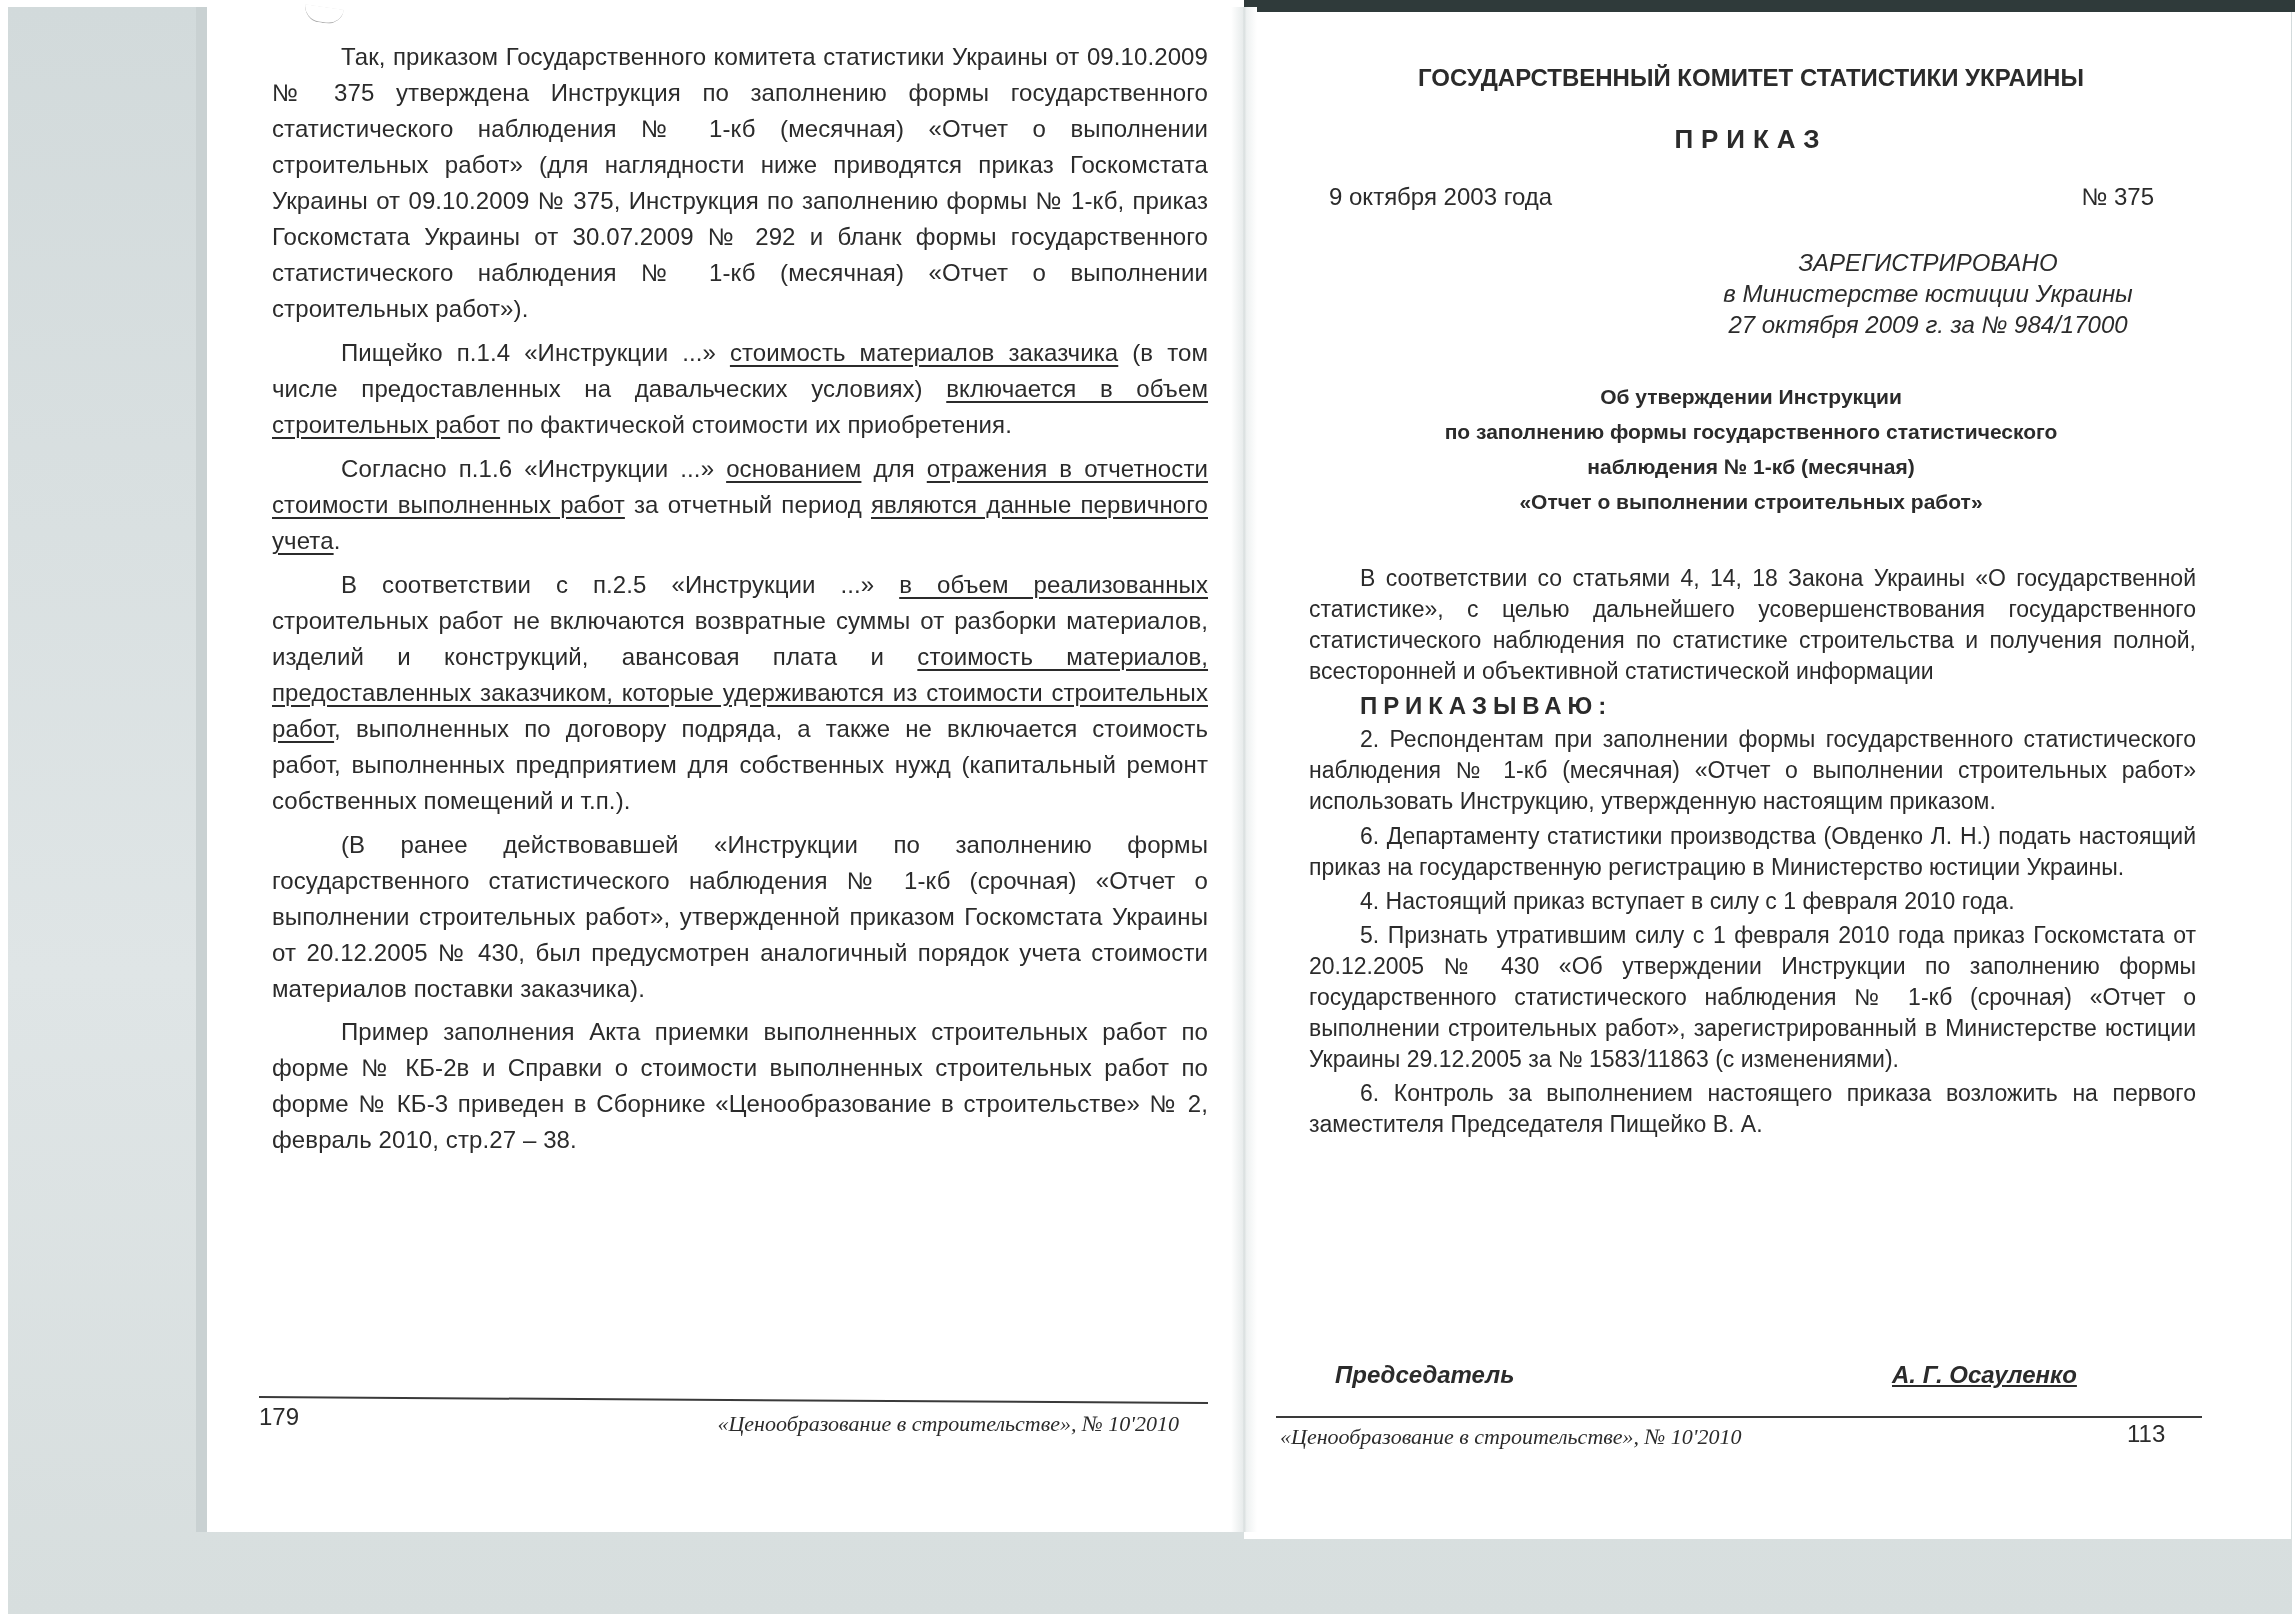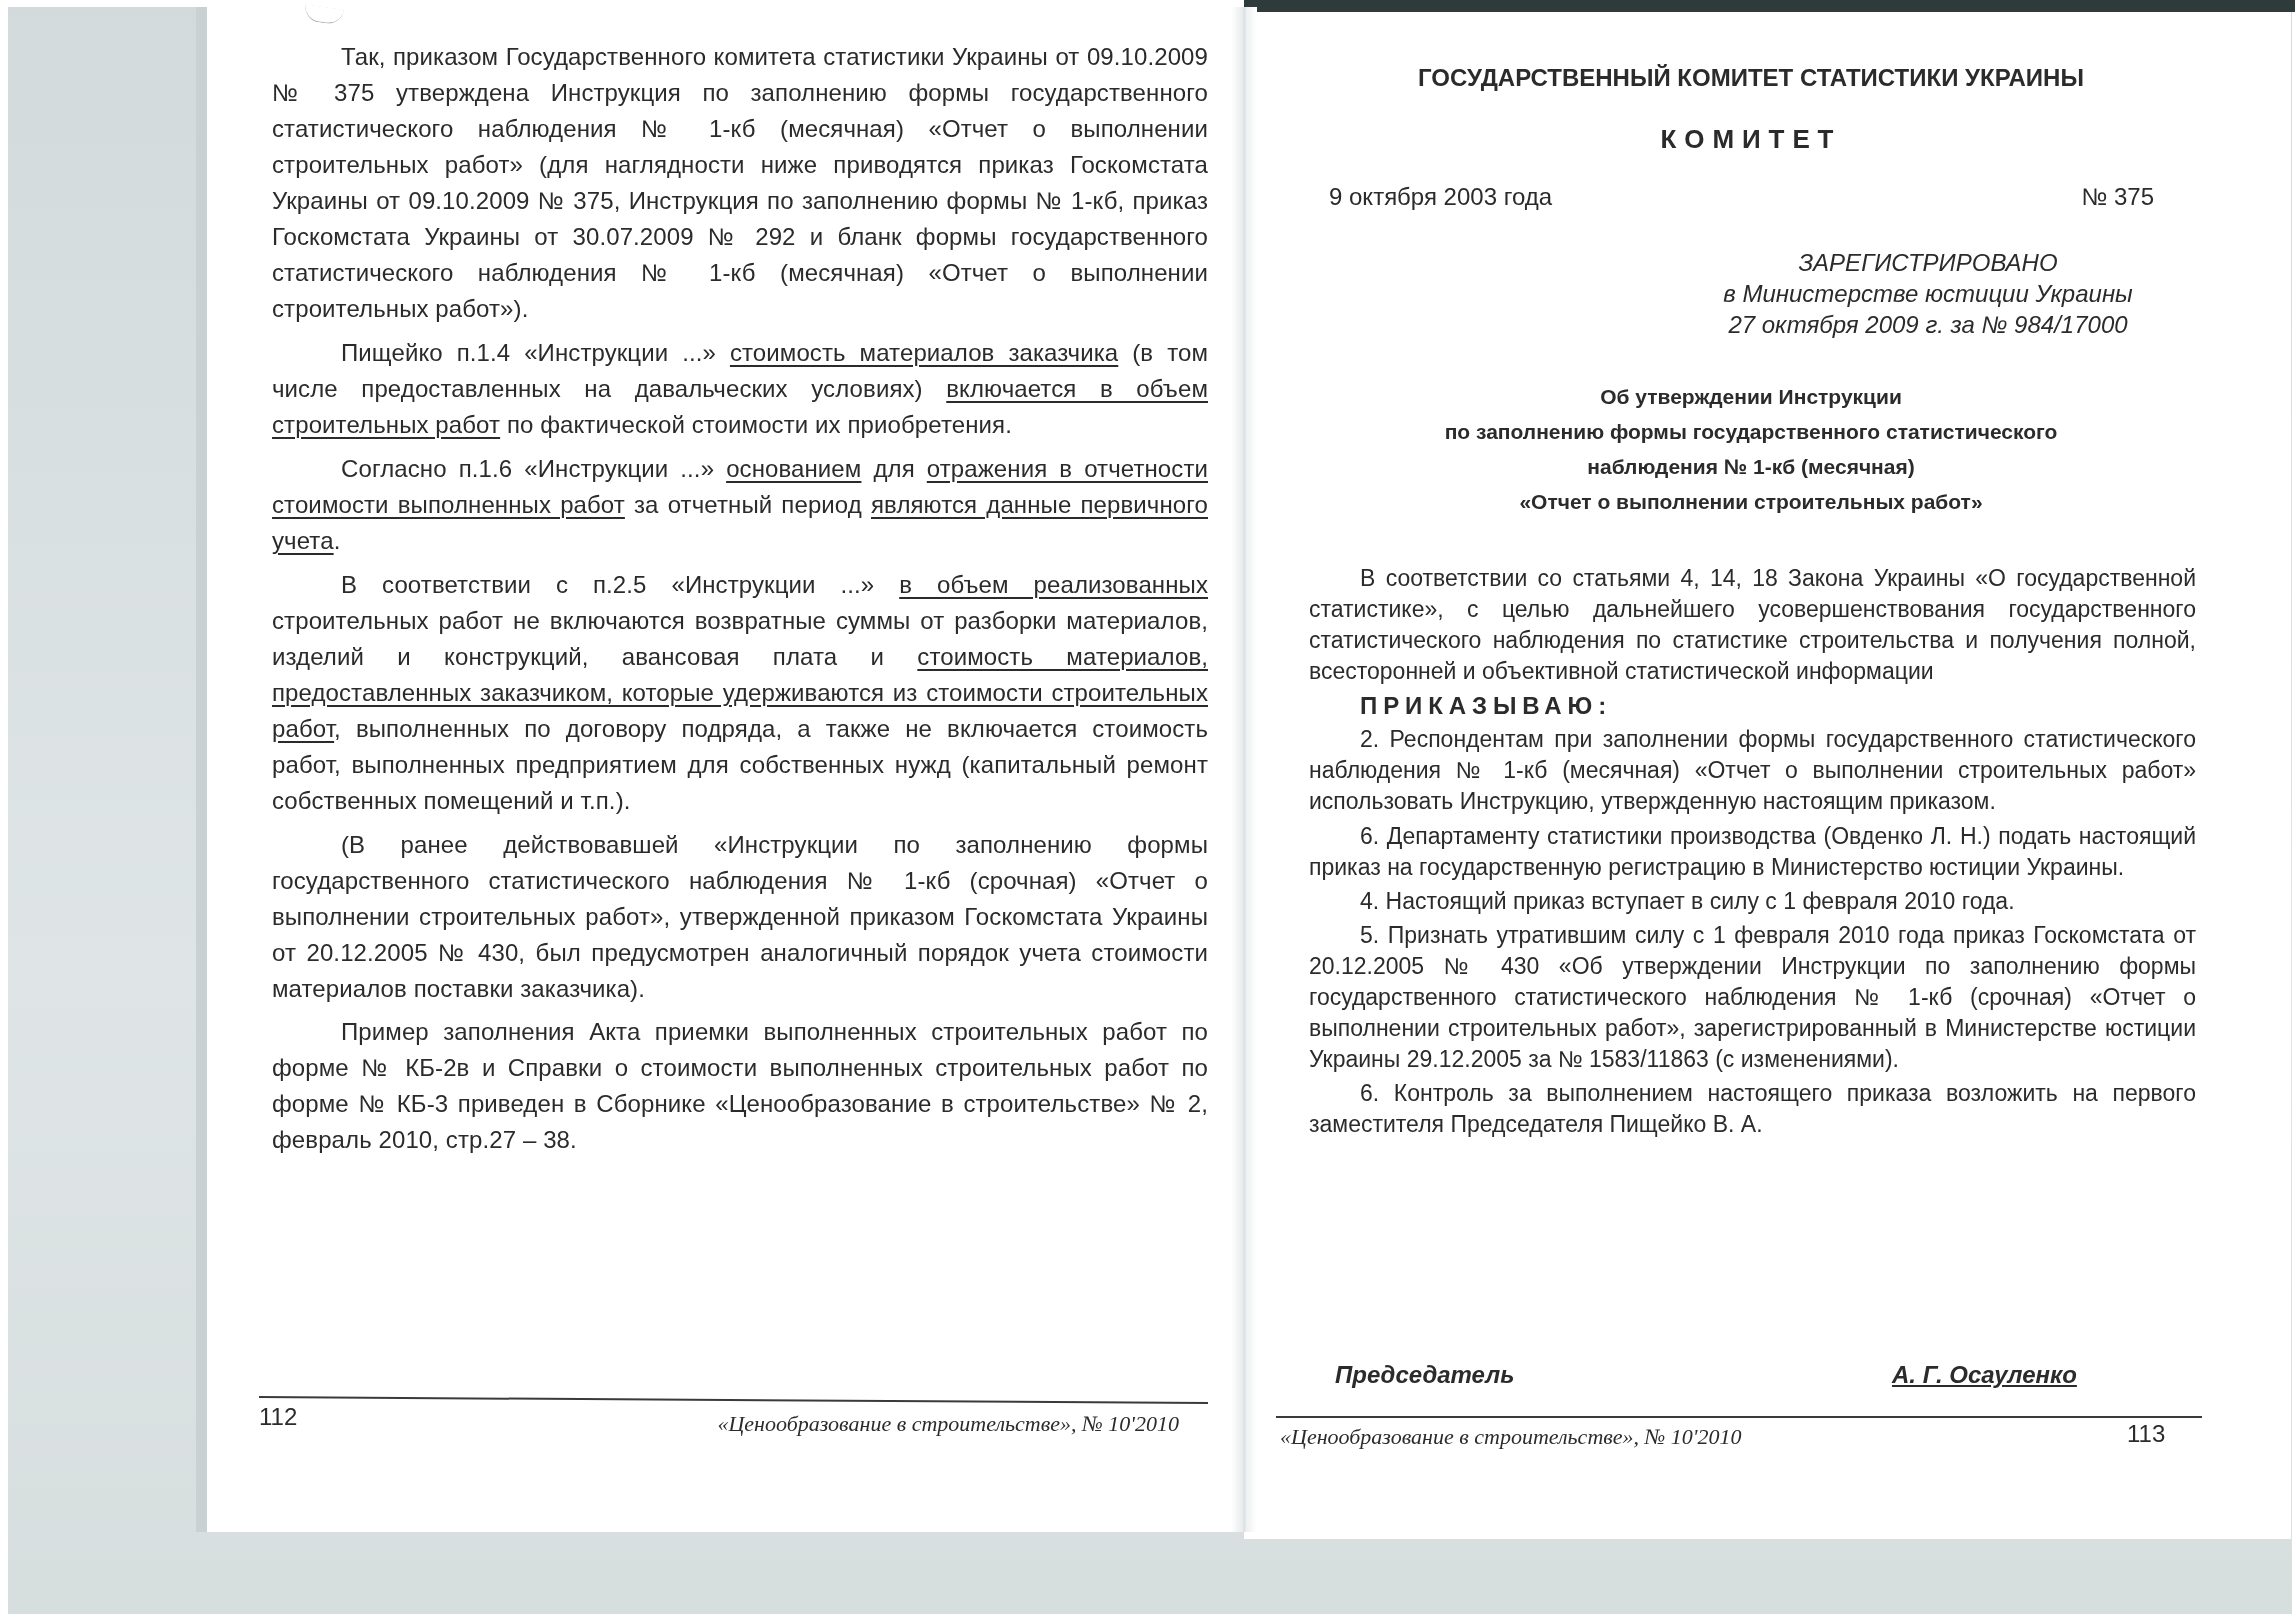--- a/index.html
+++ b/index.html
@@ -75,26 +75,26 @@
 <div class="lcol" id="lcol">
     <p><span>Так, приказом Государственного комитета статистики Украины от 09.10.2009 № 375 утверждена Инструкция по заполнению формы государственного статистического наблюдения № 1-кб (месячная) «Отчет о выполнении строительных работ» (для наглядности ниже приводятся приказ Госкомстата Украины от 09.10.2009 № 375, Инструкция по заполнению формы № 1-кб, приказ Госкомстата Украины от 30.07.2009 № 292 и бланк формы государственного статистического наблюдения № 1-кб (месячная) «Отчет о выполнении строительных работ»).</span></p>
     <p><span>Пищейко п.1.4 «Инструкции ...» </span><span class="u">стоимость материалов заказчика</span><span> (в том числе предоставленных на давальческих условиях) </span><span class="u">включается в объем строительных работ</span><span> по фактической стоимости их приобретения.</span></p>
     <p><span>Согласно п.1.6 «Инструкции ...» </span><span class="u">основанием</span><span> для </span><span class="u">отражения в отчетности стоимости выполненных работ</span><span> за отчетный период </span><span class="u">являются данные первичного учета</span><span>.</span></p>
     <p><span>В соответствии с п.2.5 «Инструкции ...» </span><span class="u">в объем реализованных</span><span> строительных работ не включаются возвратные суммы от разборки материалов, изделий и конструкций, авансовая плата и </span><span class="u">стоимость материалов, предоставленных заказчиком, которые удерживаются из стоимости строительных работ</span><span>, выполненных по договору подряда, а также не включается стоимость работ, выполненных предприятием для собственных нужд (капитальный ремонт собственных помещений и т.п.).</span></p>
     <p><span>(В ранее действовавшей «Инструкции по заполнению формы государственного статистического наблюдения № 1-кб (срочная) «Отчет о выполнении строительных работ», утвержденной приказом Госкомстата Украины от 20.12.2005 № 430, был предусмотрен аналогичный порядок учета стоимости материалов поставки заказчика).</span></p>
     <p><span>Пример заполнения Акта приемки выполненных строительных работ по форме № КБ-2в и Справки о стоимости выполненных строительных работ по форме № КБ-3 приведен в Сборнике «Ценообразование в строительстве» № 2, февраль 2010, стр.27 – 38.</span></p>
   </div>
 
 <div class="footer-line-l"></div>
-<div class="page-num-l">112</div>
+<div class="page-num-l">179</div>
 <div class="journal-l">«Ценообразование в строительстве», № 10'2010</div>
 
 <div class="rcol">
   <div class="org">ГОСУДАРСТВЕННЫЙ КОМИТЕТ СТАТИСТИКИ УКРАИНЫ</div>
-  <div class="prikaz">КОМИТЕТ</div>
+  <div class="prikaz">ПРИКАЗ</div>
   <div class="date">9 октября 2003 года</div>
   <div class="num">№ 375</div>
   <div class="reg">
     <div>ЗАРЕГИСТРИРОВАНО</div>
     <div>в Министерстве юстиции Украины</div>
     <div>27 октября 2009 г. за № 984/17000</div>
   </div>
   <div class="title">
     <div>Об утверждении Инструкции</div>
     <div>по заполнению формы государственного статистического</div>

